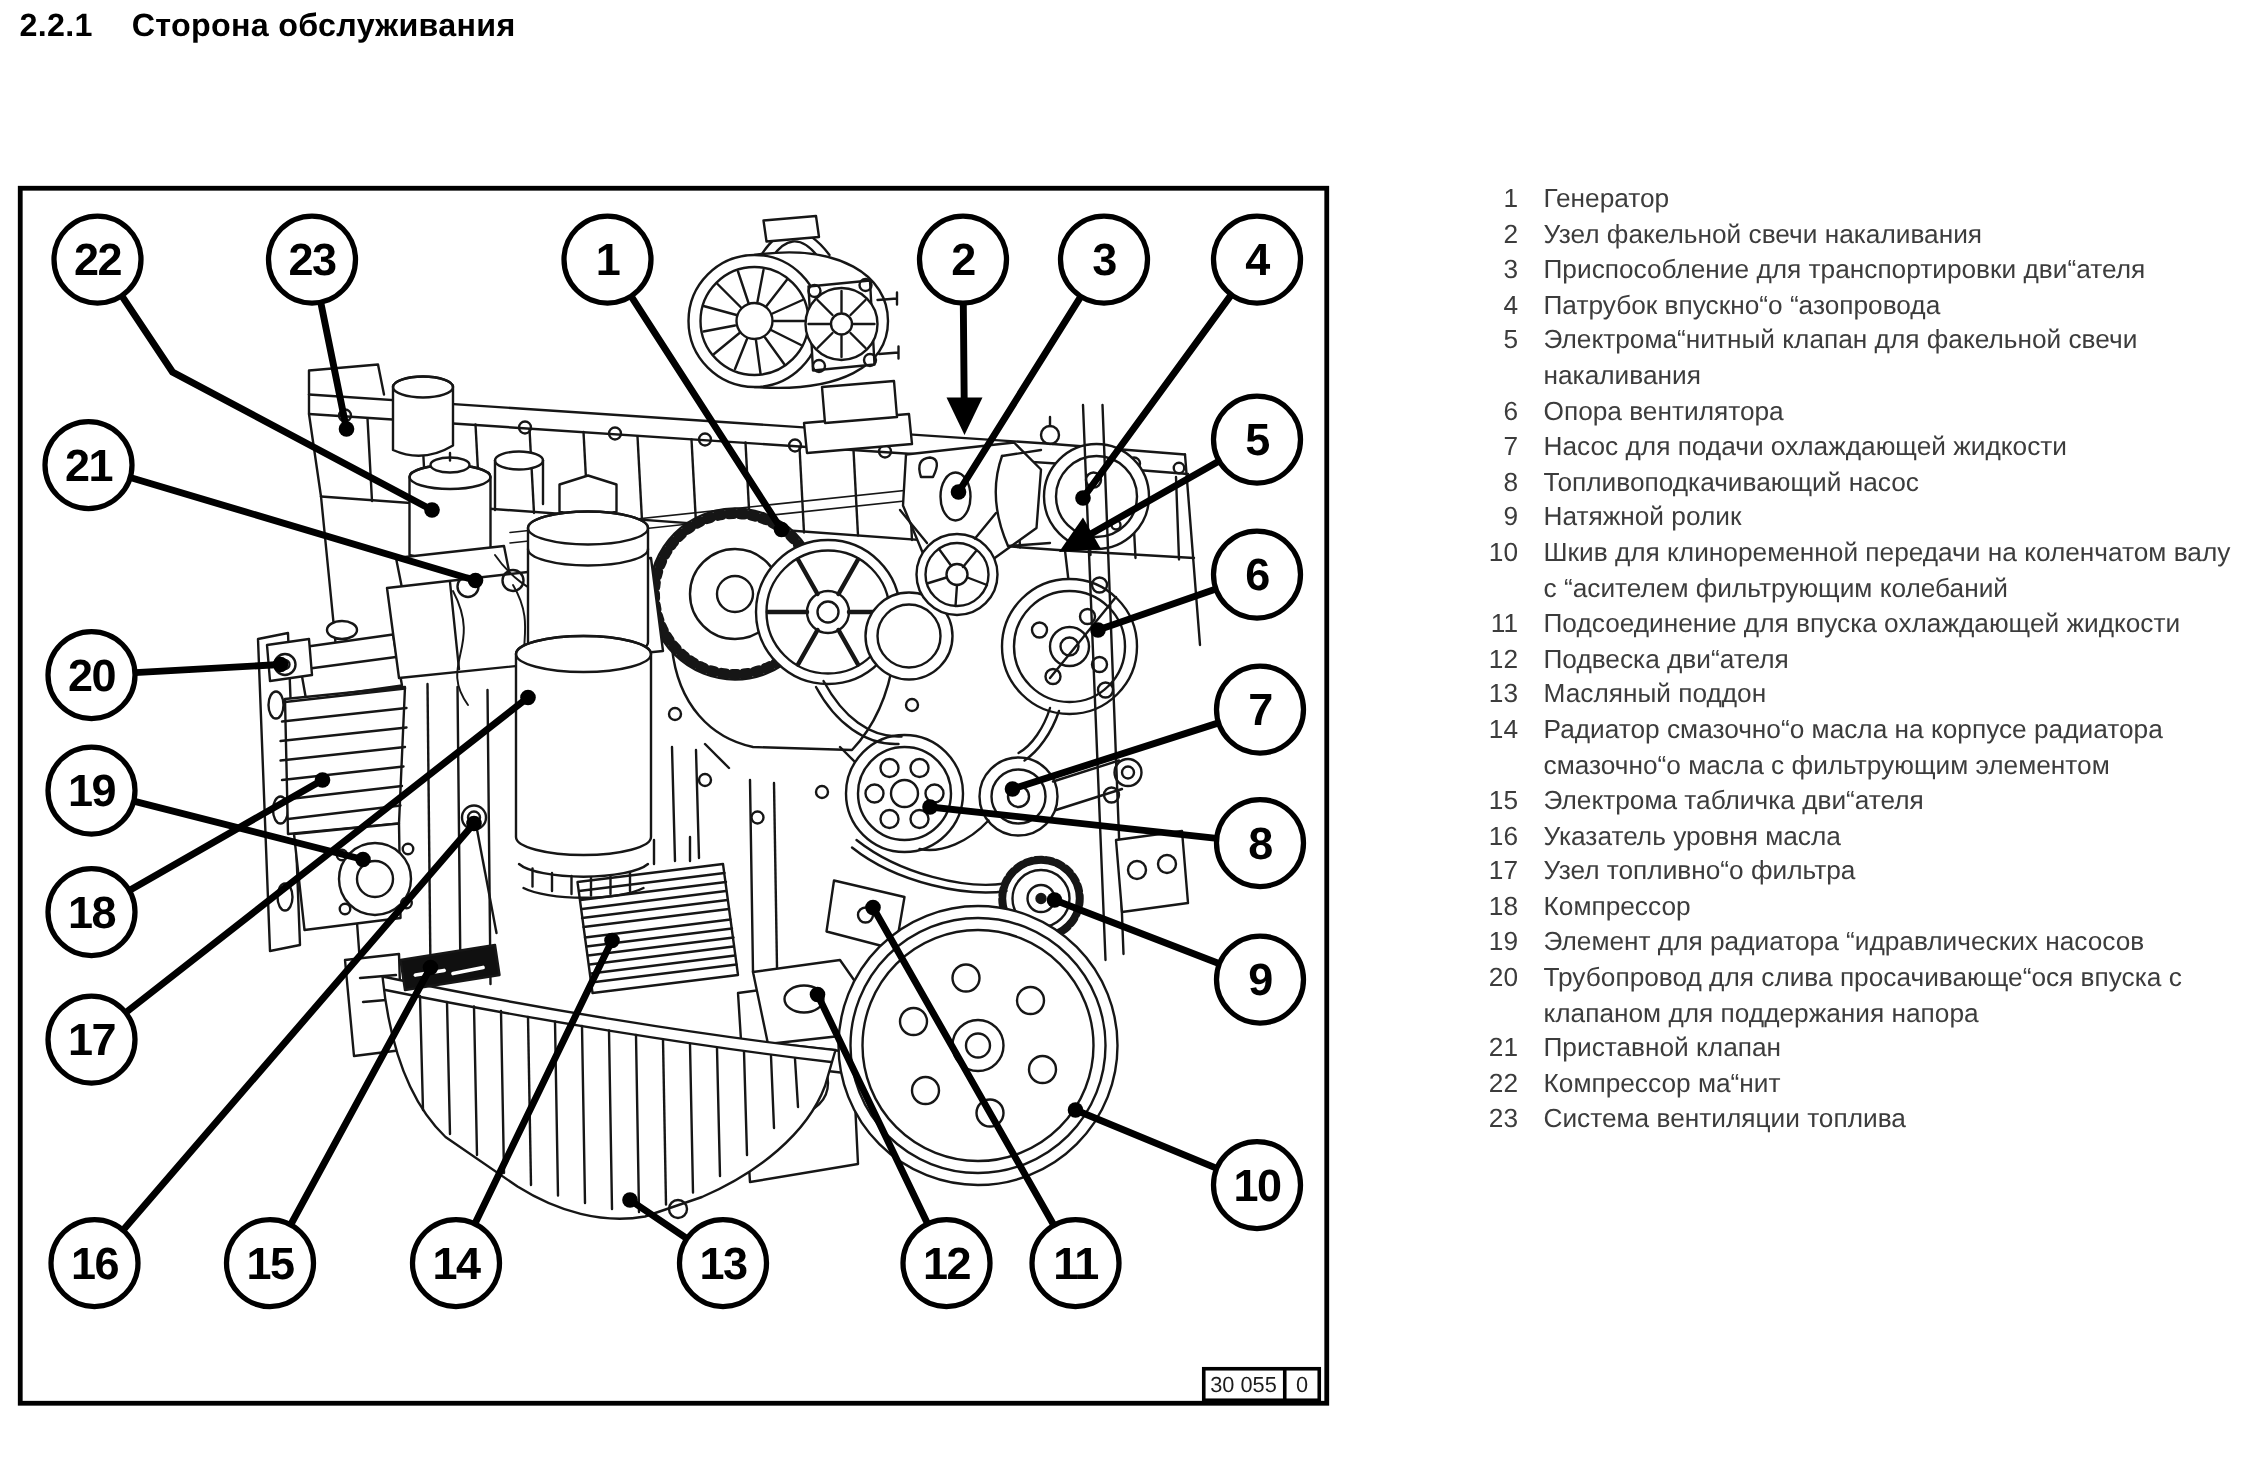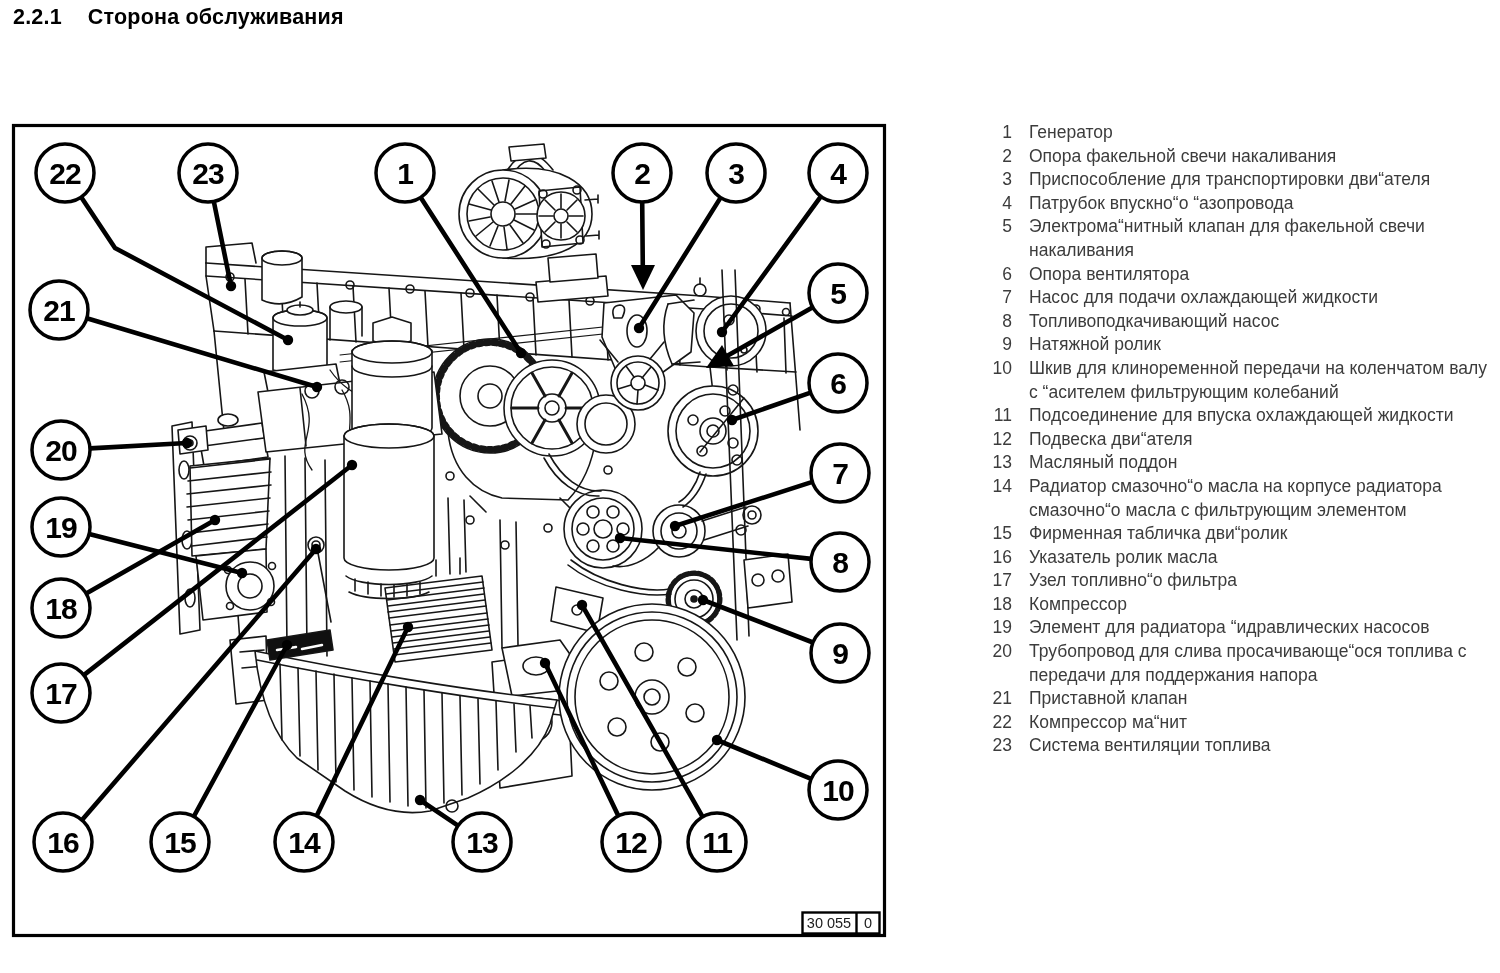--- a/index.html
+++ b/index.html
@@ -498,21 +498,21 @@
     </g>
   </svg>
 
   <ul class="legend">
       <li>
         <span class="num">1</span>
         <span class="txt">Генератор</span>
       </li>
       <li>
         <span class="num">2</span>
-        <span class="txt">Опора факельной свечи накаливания</span>
+        <span class="txt">Узел факельной свечи накаливания</span>
       </li>
       <li>
         <span class="num">3</span>
         <span class="txt">Приспособление для  транспортировки дви“ателя</span>
       </li>
       <li>
         <span class="num">4</span>
         <span class="txt">Патрубок впускно“о “азопровода</span>
       </li>
       <li>
@@ -550,41 +550,41 @@
       <li>
         <span class="num">13</span>
         <span class="txt">Масляный поддон</span>
       </li>
       <li>
         <span class="num">14</span>
         <span class="txt">Радиатор смазочно“о масла на  корпусе радиатора смазочно“о масла с фильтрующим элементом</span>
       </li>
       <li>
         <span class="num">15</span>
-        <span class="txt">Фирменная табличка дви“ролик</span>
+        <span class="txt">Электрома табличка дви“ателя</span>
       </li>
       <li>
         <span class="num">16</span>
-        <span class="txt">Указатель ролик масла</span>
+        <span class="txt">Указатель уровня масла</span>
       </li>
       <li>
         <span class="num">17</span>
         <span class="txt">Узел топливно“о фильтра</span>
       </li>
       <li>
         <span class="num">18</span>
         <span class="txt">Компрессор</span>
       </li>
       <li>
         <span class="num">19</span>
         <span class="txt">Элемент для радиатора “идравлических насосов</span>
       </li>
       <li>
         <span class="num">20</span>
-        <span class="txt">Трубопровод для слива просачивающе“ося топлива с передачи для поддержания напора</span>
+        <span class="txt">Трубопровод для слива просачивающе“ося впуска с клапаном для поддержания напора</span>
       </li>
       <li>
         <span class="num">21</span>
         <span class="txt">Приставной клапан</span>
       </li>
       <li>
         <span class="num">22</span>
         <span class="txt">Компрессор ма“нит</span>
       </li>
       <li>

